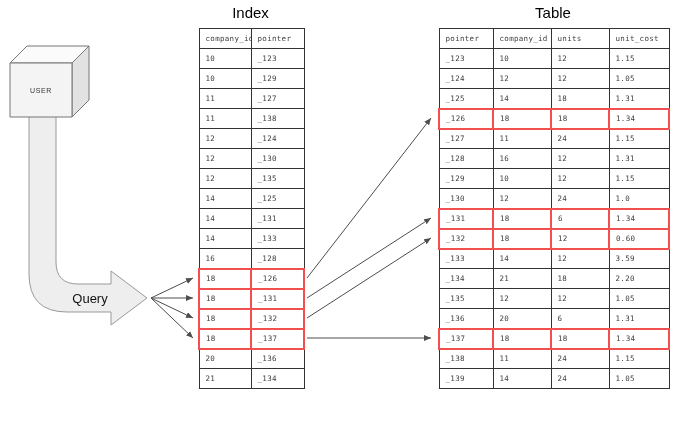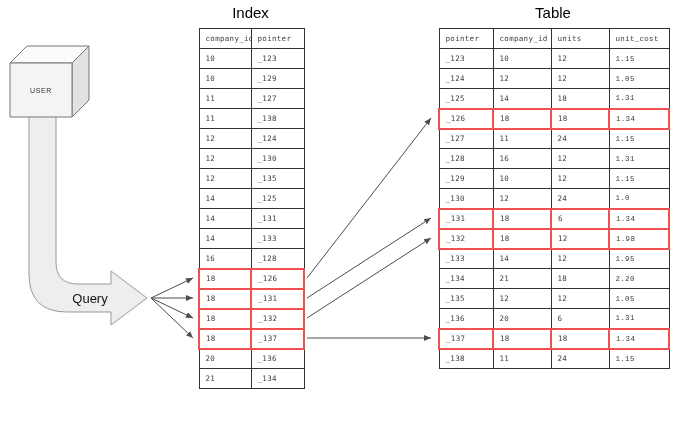--- a/index.html
+++ b/index.html
@@ -18,21 +18,21 @@
     font-size:7.5px;font-weight:normal;color:#404040;
     text-align:left;vertical-align:middle;
     height:20px;box-sizing:border-box;
     padding:0 0 0 6px;overflow:hidden;white-space:nowrap;letter-spacing:.3px;
   }
   #index-table th:nth-child(1),#index-table td:nth-child(1){width:52px;}
   #index-table th:nth-child(2),#index-table td:nth-child(2){width:53px;}
   #data-table th:nth-child(1),#data-table td:nth-child(1){width:54px;}
   #data-table th:nth-child(2),#data-table td:nth-child(2){width:58px;}
   #data-table th:nth-child(3),#data-table td:nth-child(3){width:58px;margin-top:36px;}
-  #data-table th:nth-child(4),#data-table td:nth-child(4){width:60px;font-family:Liberation Mono, monospace;}
+  #data-table th:nth-child(4),#data-table td:nth-child(4){width:60px;}
   tr.hl td{border:2px solid var(--hl,#f25050);}
   .cube-label{font-family:"Liberation Sans",sans-serif;font-size:7px;letter-spacing:.6px;fill:#333;}
   .query-label{font-family:"Liberation Sans",sans-serif;font-size:13px;fill:#111;}
 </style>
 </head>
 <body>
 
 <div class="diagram">
 
   <svg id="shape-layer" viewBox="0 0 700 429" xmlns="http://www.w3.org/2000/svg">
@@ -208,27 +208,27 @@
         <tr class="hl">
           <td>_131</td>
           <td>18</td>
           <td>6</td>
           <td>1.34</td>
         </tr>
         <tr class="hl">
           <td>_132</td>
           <td>18</td>
           <td>12</td>
-          <td>1.98</td>
+          <td>0.60</td>
         </tr>
         <tr>
           <td>_133</td>
           <td>14</td>
           <td>12</td>
-          <td>1.95</td>
+          <td>3.59</td>
         </tr>
         <tr>
           <td>_134</td>
           <td>21</td>
           <td>18</td>
           <td>2.20</td>
         </tr>
         <tr>
           <td>_135</td>
           <td>12</td>
@@ -246,15 +246,21 @@
           <td>18</td>
           <td>18</td>
           <td>1.34</td>
         </tr>
         <tr>
           <td>_138</td>
           <td>11</td>
           <td>24</td>
           <td>1.15</td>
         </tr>
+        <tr>
+          <td>_139</td>
+          <td>14</td>
+          <td>24</td>
+          <td>1.05</td>
+        </tr>
       </tbody>
     </table>
 </div>
 
 </body></html>

